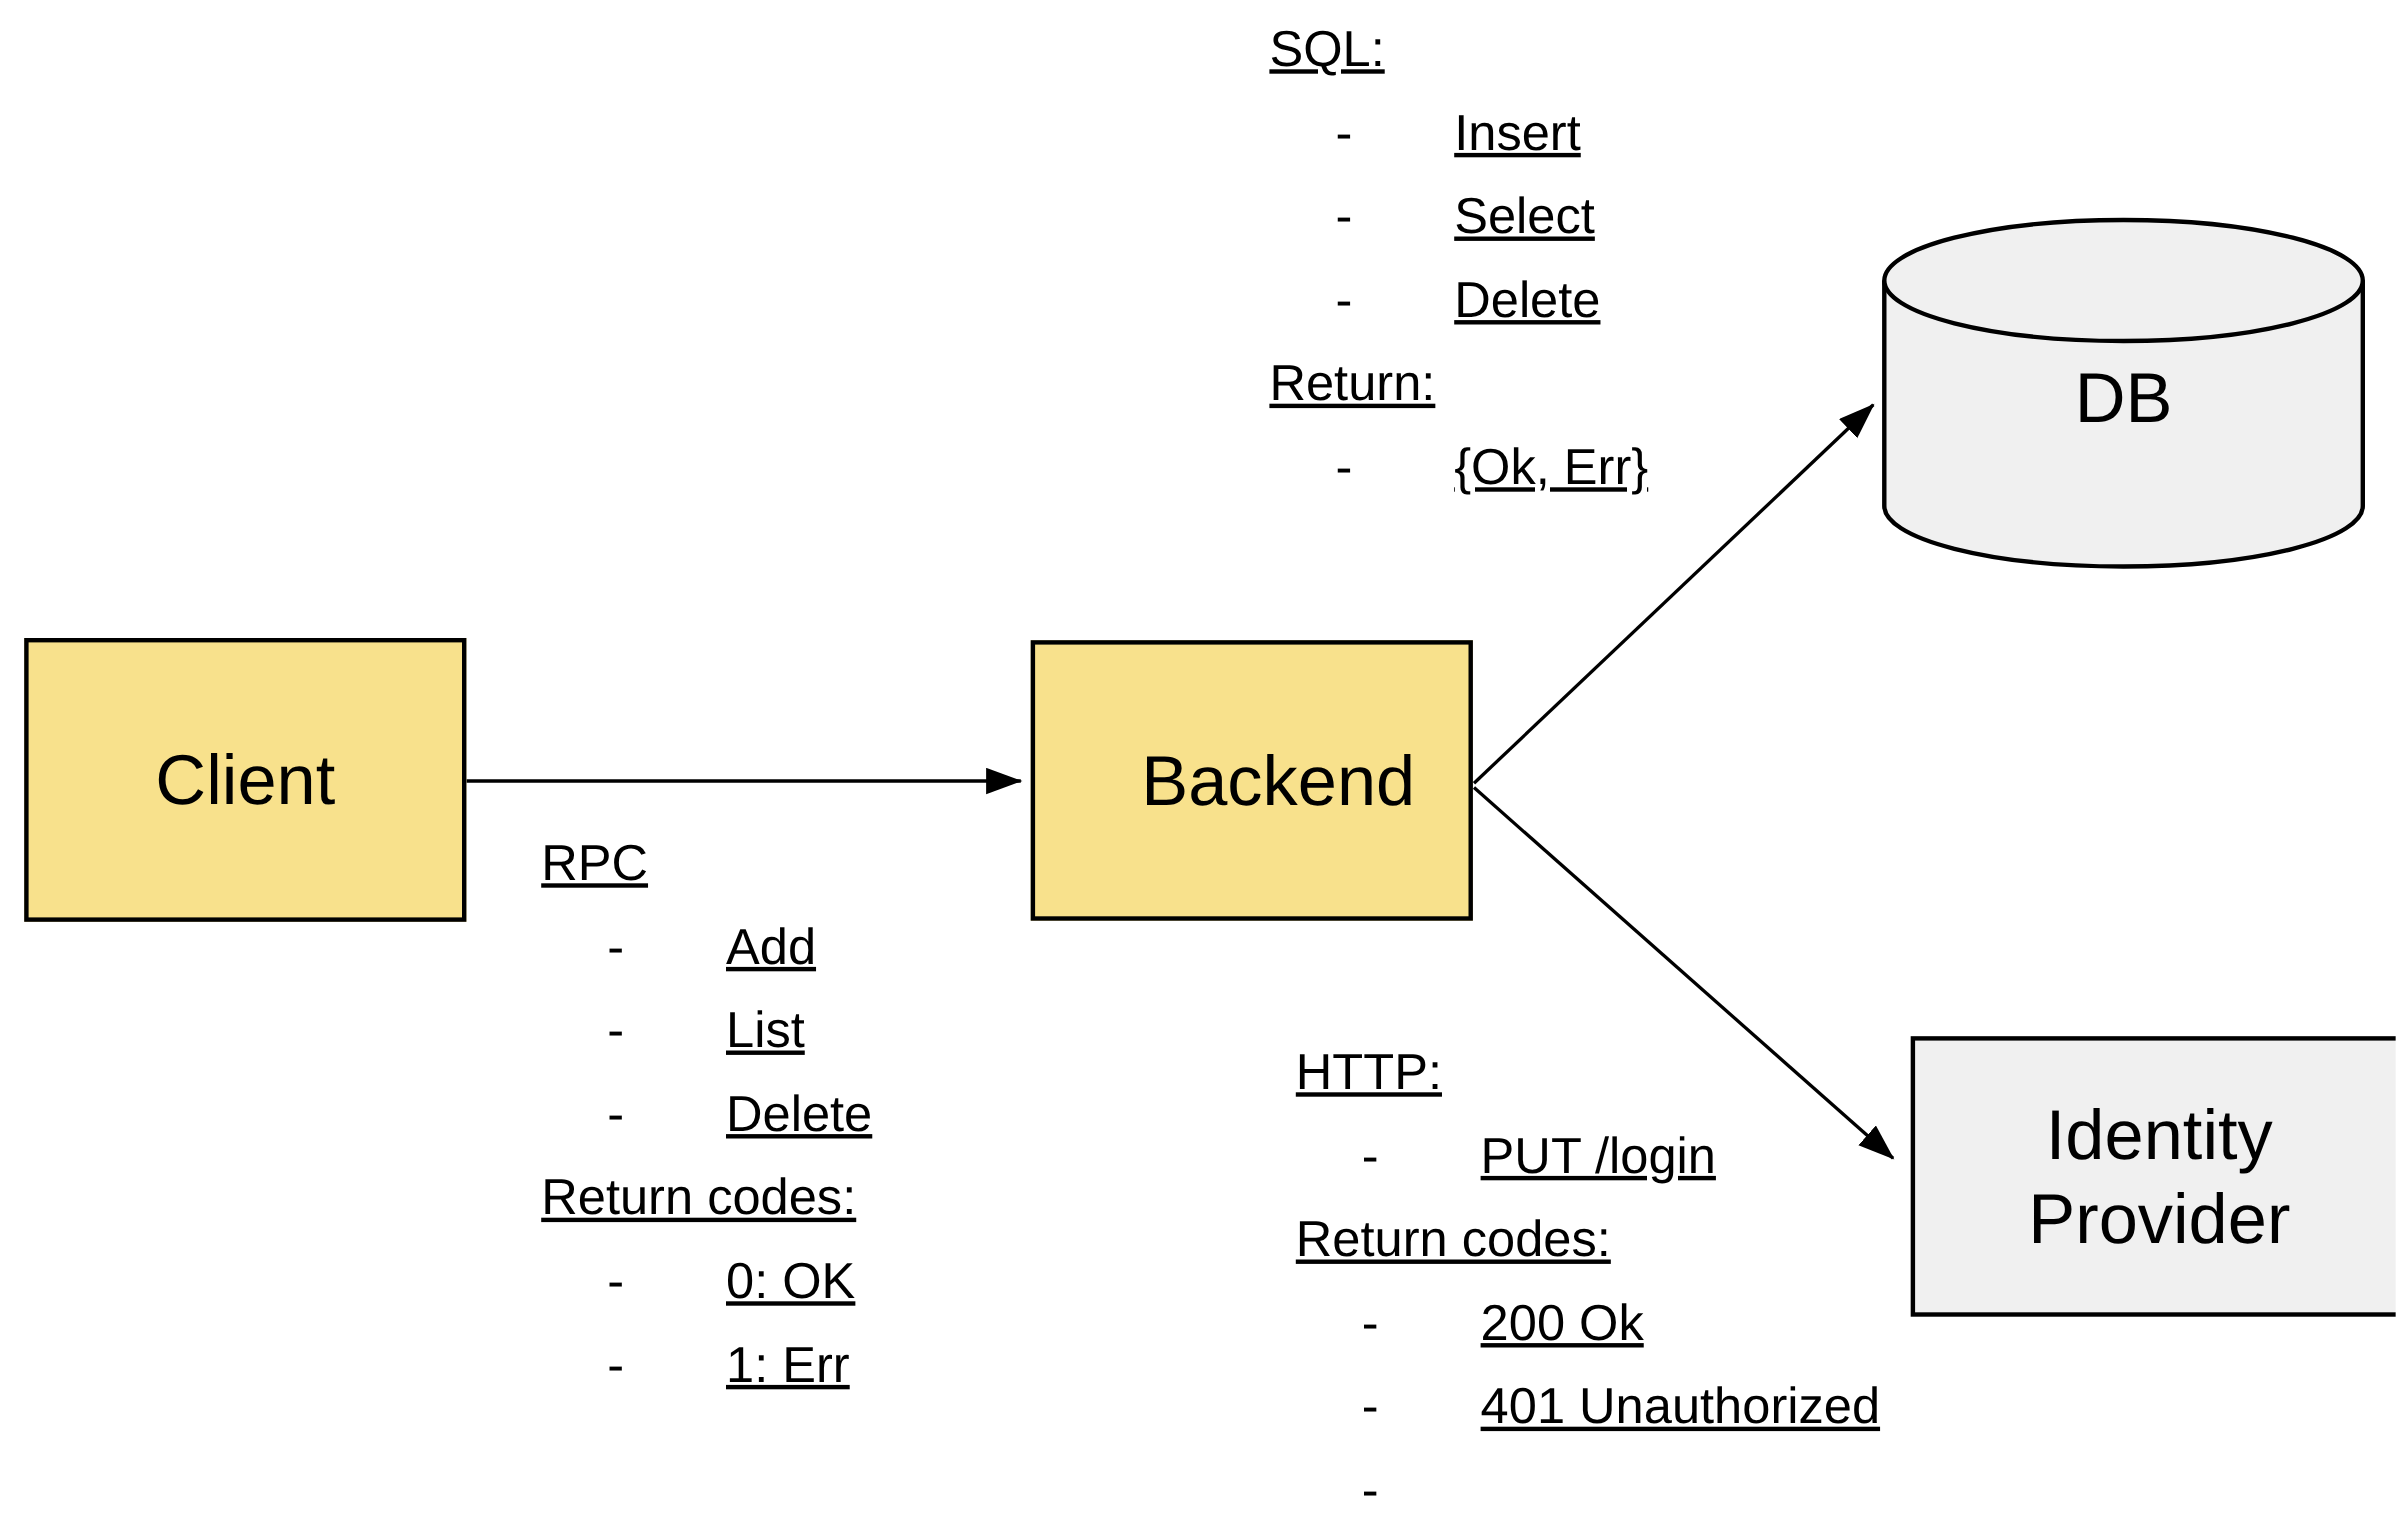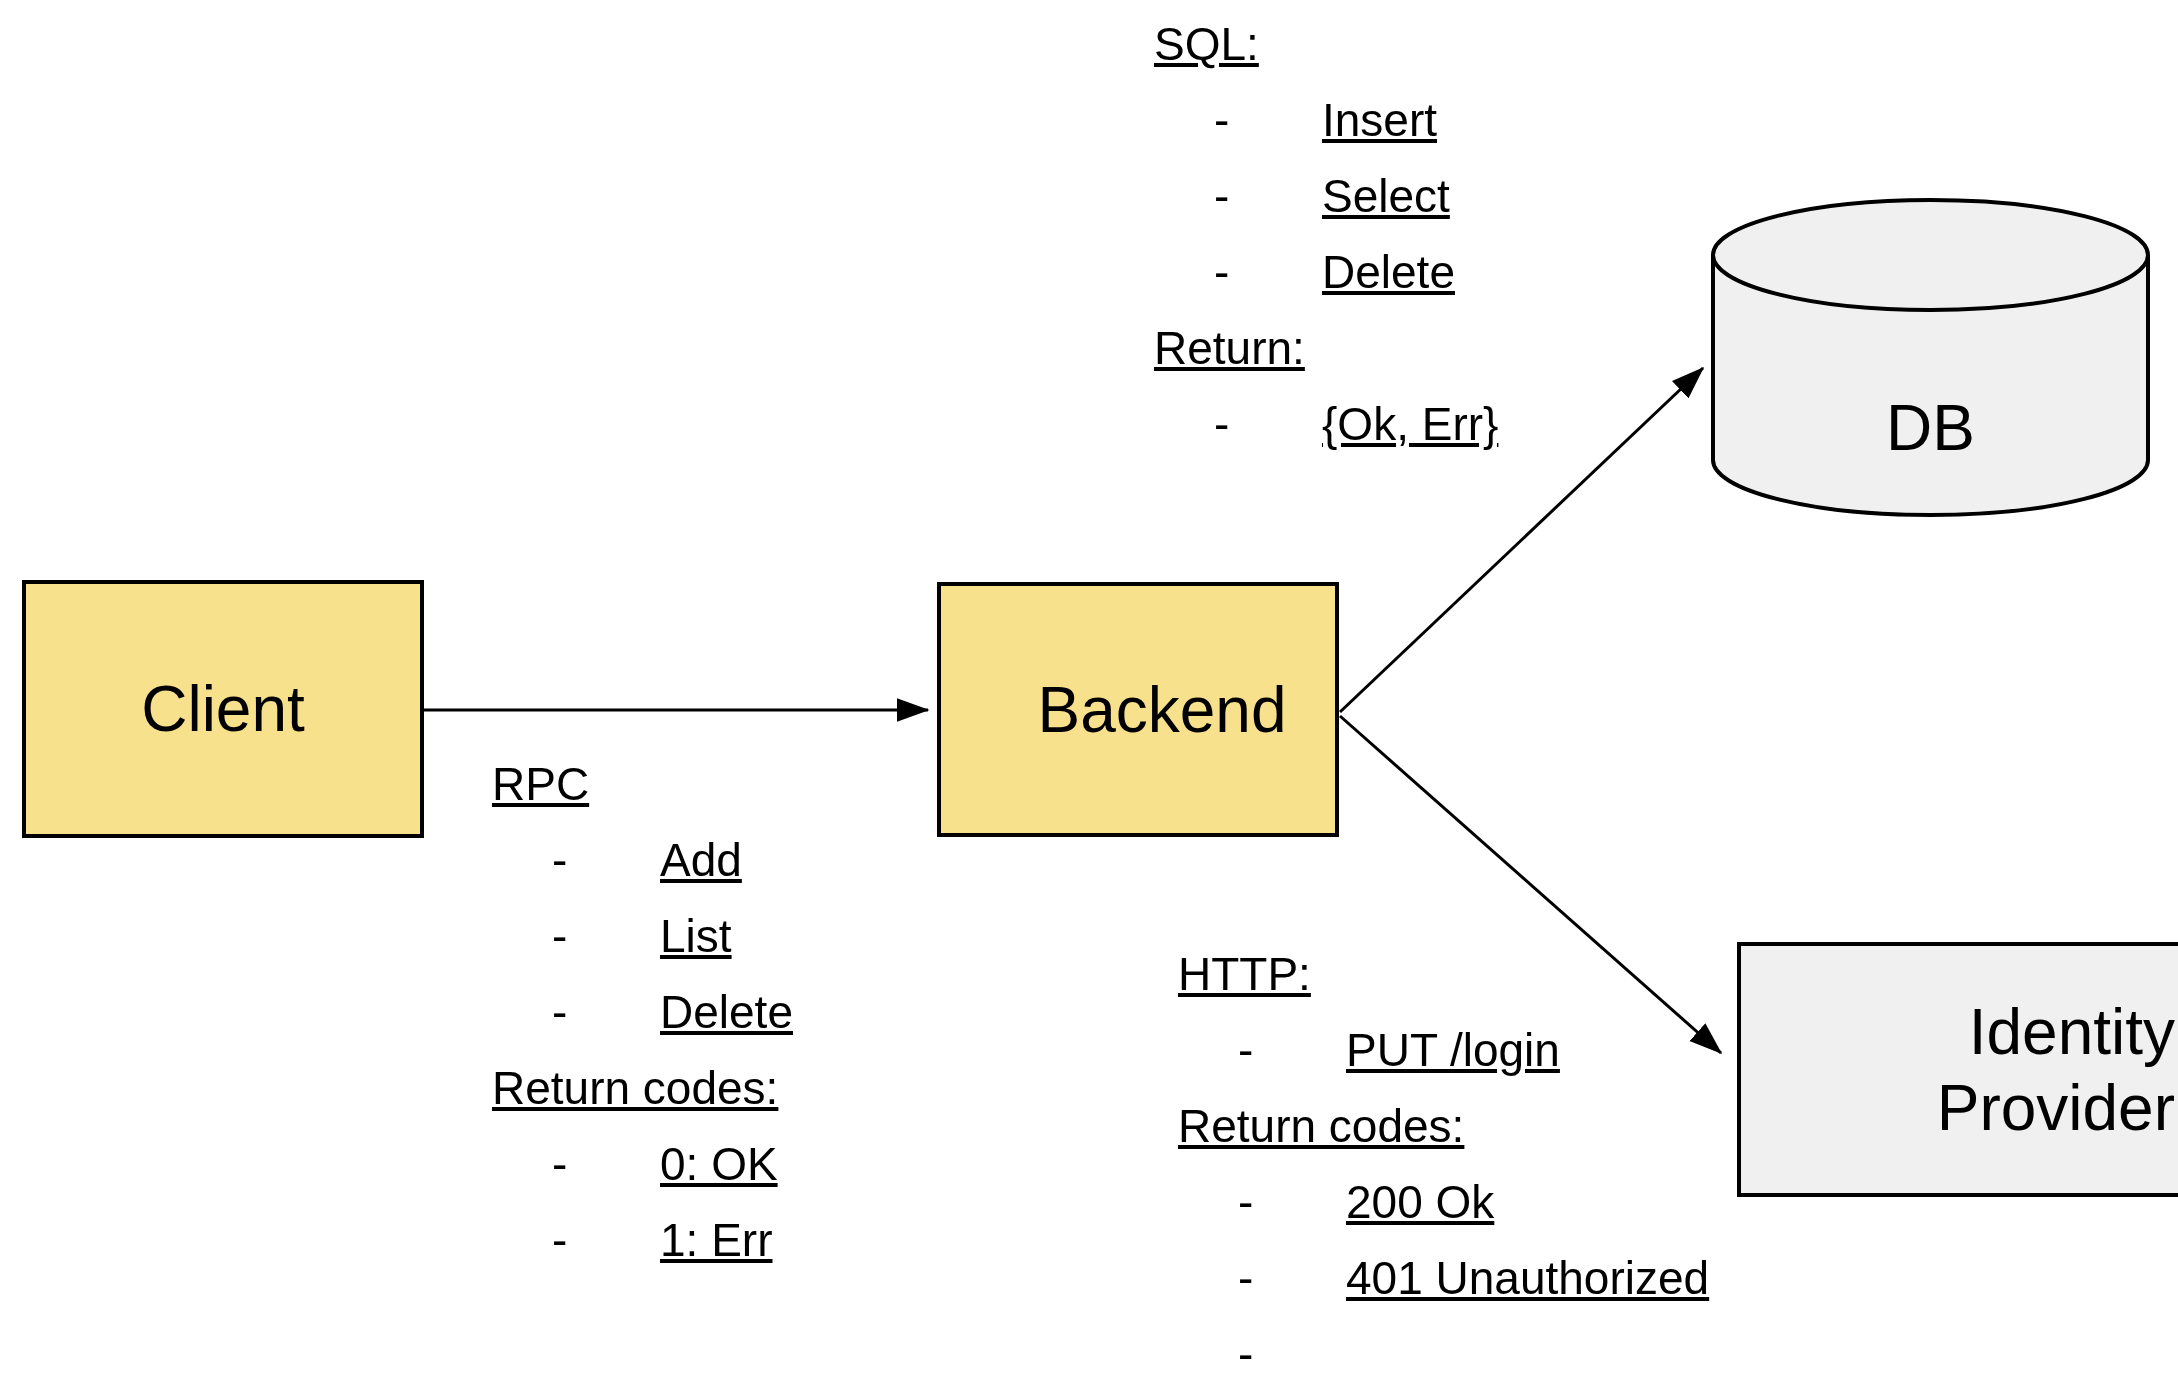--- a/index.html
+++ b/index.html
@@ -32,38 +32,38 @@
     stroke: var(--stroke, #000000);
     stroke-width: 4;
   }
   .node {
     position: absolute;
     box-sizing: border-box;
     border: 4px solid var(--stroke, #000000);
     display: flex;
     align-items: center;
     justify-content: center;
-    text-align: right;
+    text-align: center;
     font-size: 64px;
     line-height: 76px;
   }
   .node.service { background: var(--service-fill, #f8e18c); }
   .node.external { background: var(--external-fill, #f0f0f0); }
   .node-label { padding: 0 10px; }
 
   #client-node   { left: 22px;   top: 580px; width: 402px; height: 258px; }
   #backend-node  { left: 937px;  top: 582px; width: 402px; height: 255px; padding-left: 48px; }
   #idp-node      { left: 1737px; top: 942px; width: 452px; height: 255px; }
 
   #db-label {
     position: absolute;
     left: 1713px; top: 325px;
     width: 435px; height: 140px;
     display: flex;
-    align-items: flex-end;
+    align-items: flex-start;
     justify-content: center;
     font-size: 64px;
   }
 
   .ann {
     position: absolute;
     font-size: 46px;
     line-height: 76px;
     white-space: nowrap;
     text-decoration: underline;

